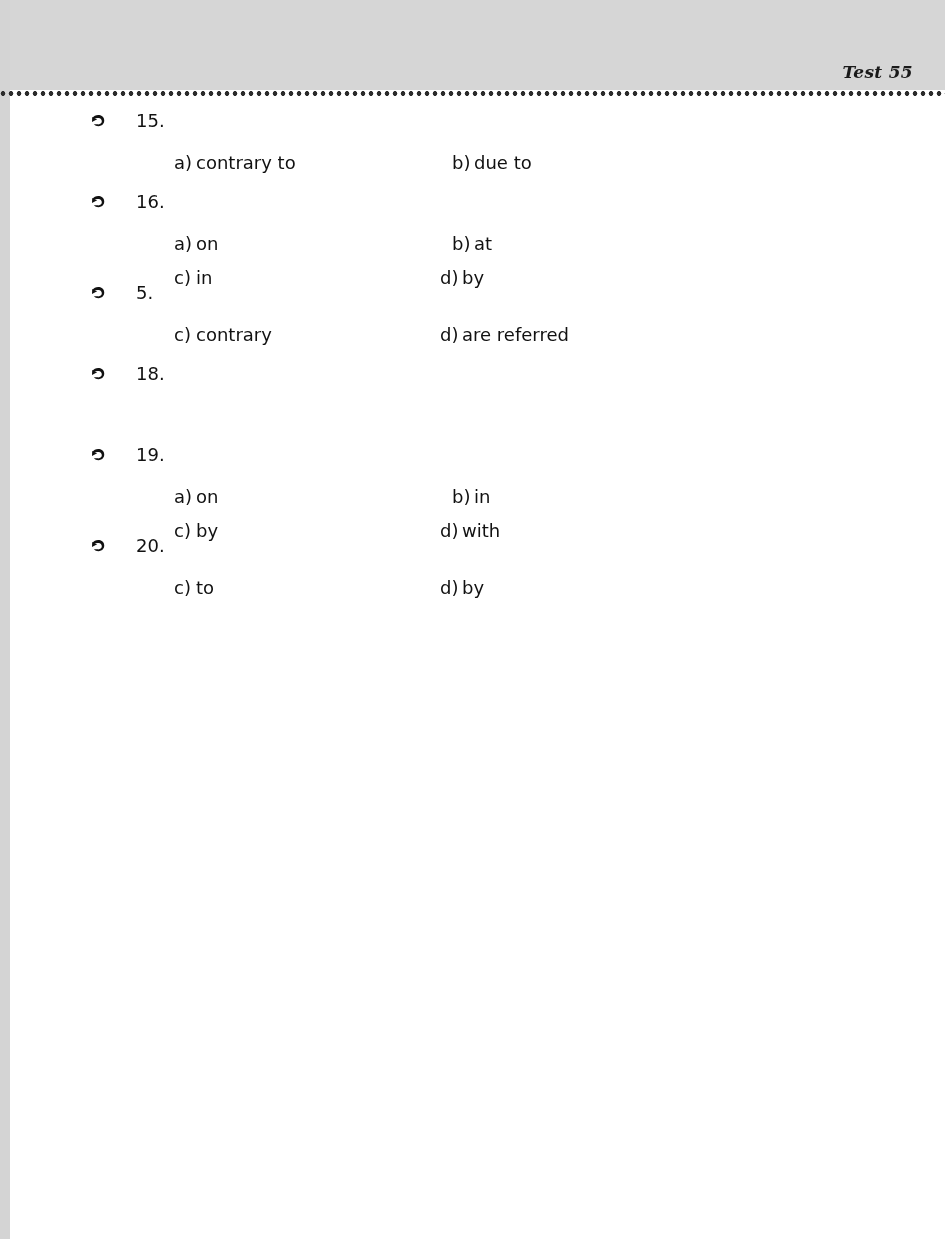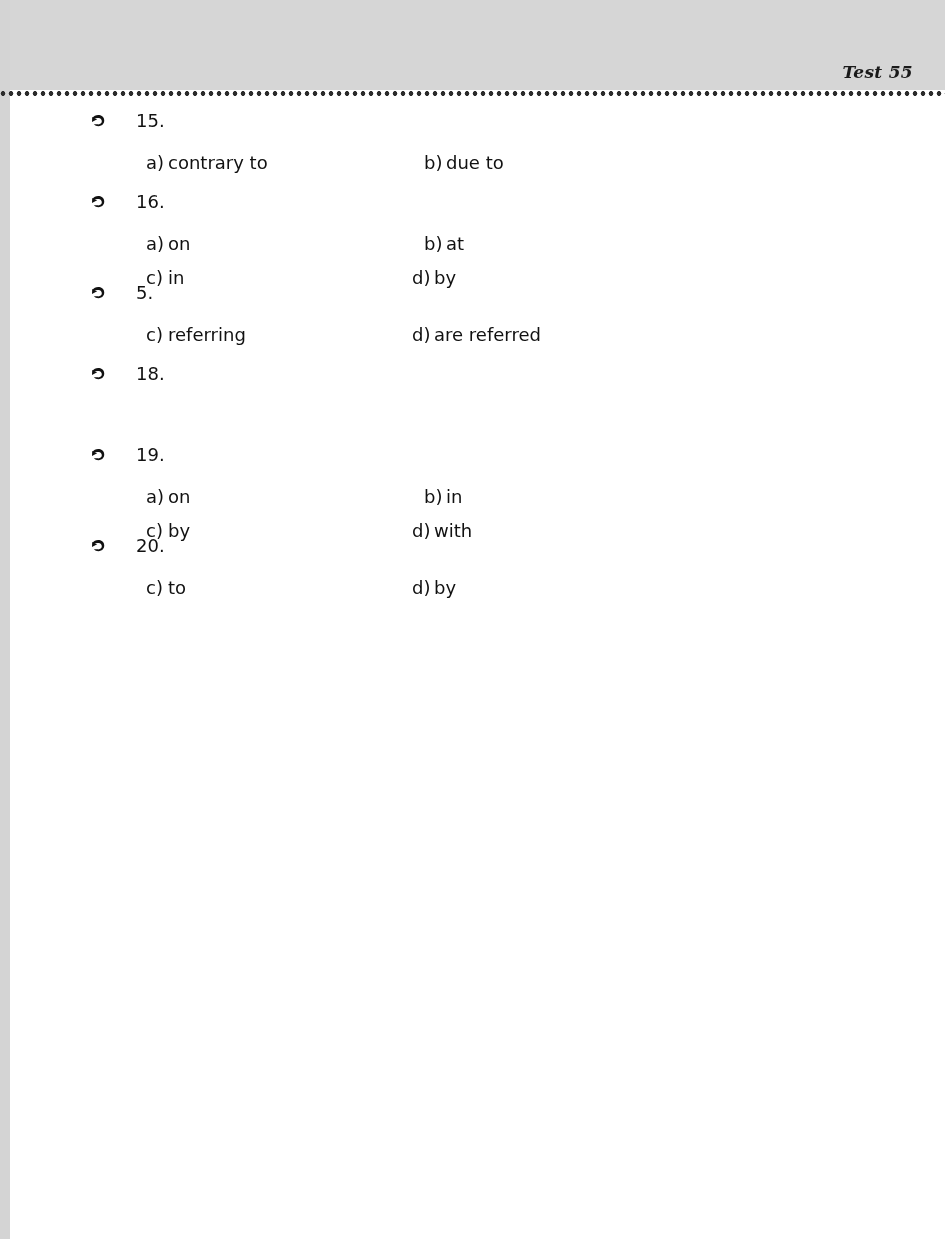--- a/index.html
+++ b/index.html
@@ -63,21 +63,21 @@
   
   .content {
     position: absolute;
     left: 0;
     top: 110px;
     width: 945px;
   }
 
   .question-block {
     position: relative;
-    padding-left: 60px;
+    padding-left: 88px;
     margin-bottom: 23px;
     min-height: 58px;
   }
 
   .bullet-icon {
     position: absolute;
     left: 88px;
     top: 2px;
     width: 22px;
     height: 22px;
@@ -173,21 +173,21 @@
   <div class="question-block">
     <span class="bullet-icon">
       <svg width="22" height="22" viewBox="0 0 22 22">
         <path d="M4.5 6.2 C6.2 2.6 11.4 2.0 14.2 4.2 C17.4 6.7 16.8 12.0 13.0 13.6 C10.6 14.7 7.6 14.2 5.8 12.3 L9.6 12.3 C11.6 12.8 13.6 11.6 13.8 9.6 C14.0 7.5 12.2 5.9 10.2 6.1 Z" fill="#111"></path>
         <path d="M4.2 5.0 L9.2 7.2 L4.0 9.9 Z" fill="#111"></path>
       </svg>
     </span>
     <span class="q-number">5.</span>
     <div class="opts">
       <div class="opt-row">
-        <span class="opt opt-c"><span class="label">c)</span><span>referring</span></span>
+        <span class="opt opt-c"><span class="label">c)</span><span>contrary</span></span>
         <span class="opt opt-d"><span class="label">d)</span><span>are referred</span></span>
       </div>
     </div>
   </div>
 
   <div class="question-block">
     <span class="bullet-icon">
       <svg width="22" height="22" viewBox="0 0 22 22">
         <path d="M4.5 6.2 C6.2 2.6 11.4 2.0 14.2 4.2 C17.4 6.7 16.8 12.0 13.0 13.6 C10.6 14.7 7.6 14.2 5.8 12.3 L9.6 12.3 C11.6 12.8 13.6 11.6 13.8 9.6 C14.0 7.5 12.2 5.9 10.2 6.1 Z" fill="#111"></path>
         <path d="M4.2 5.0 L9.2 7.2 L4.0 9.9 Z" fill="#111"></path>

